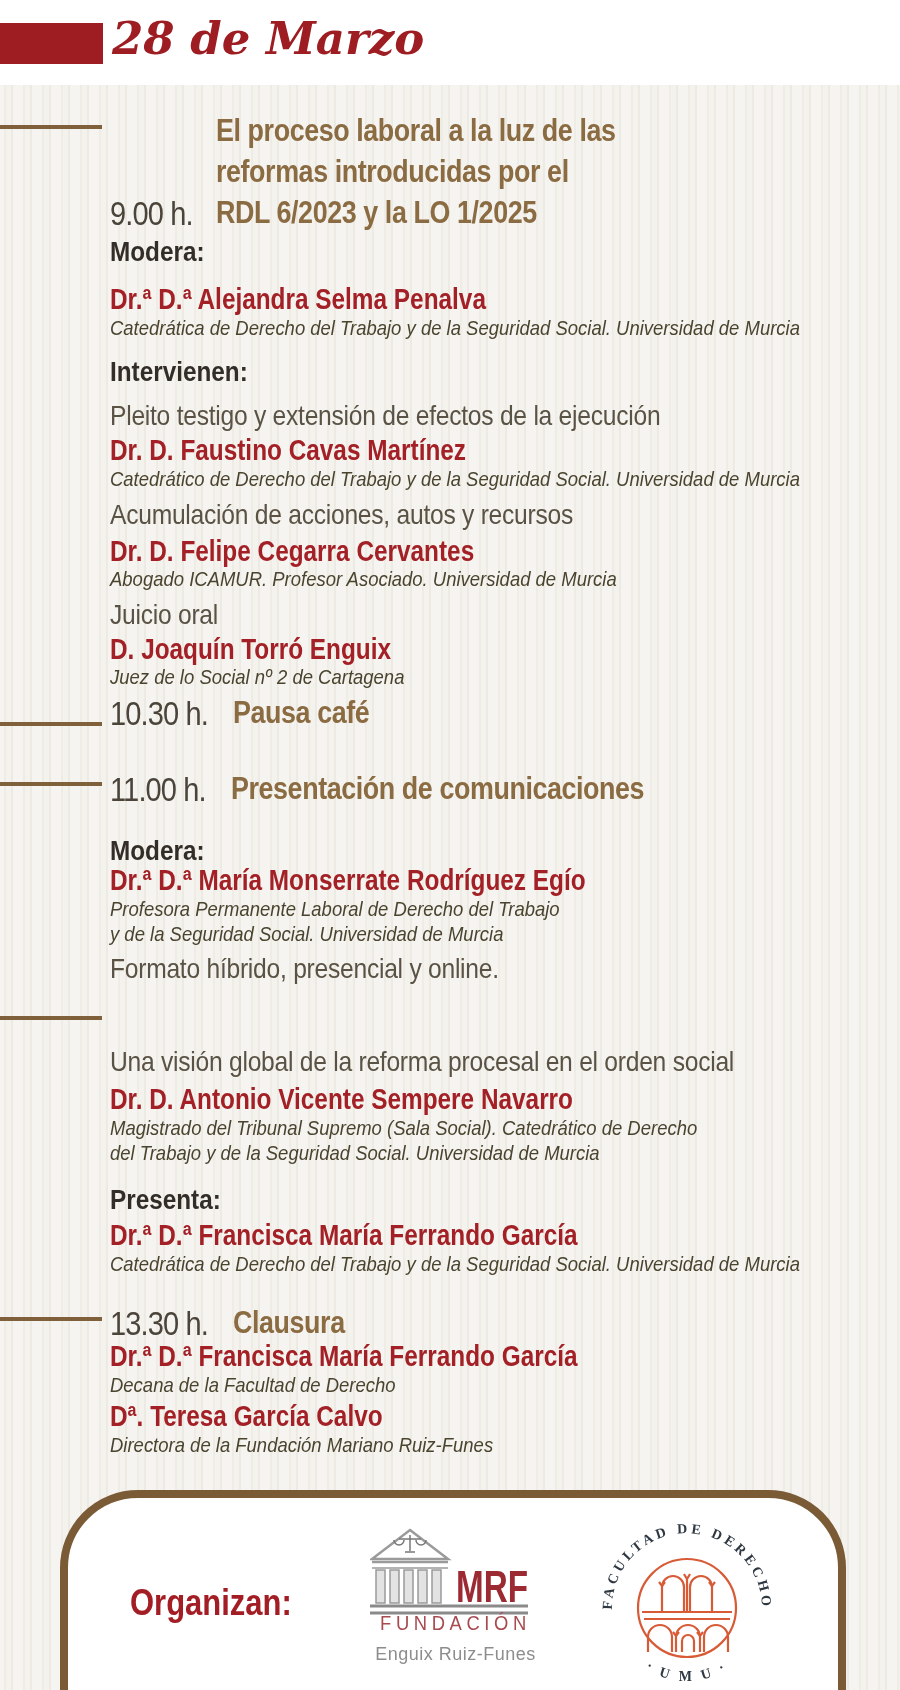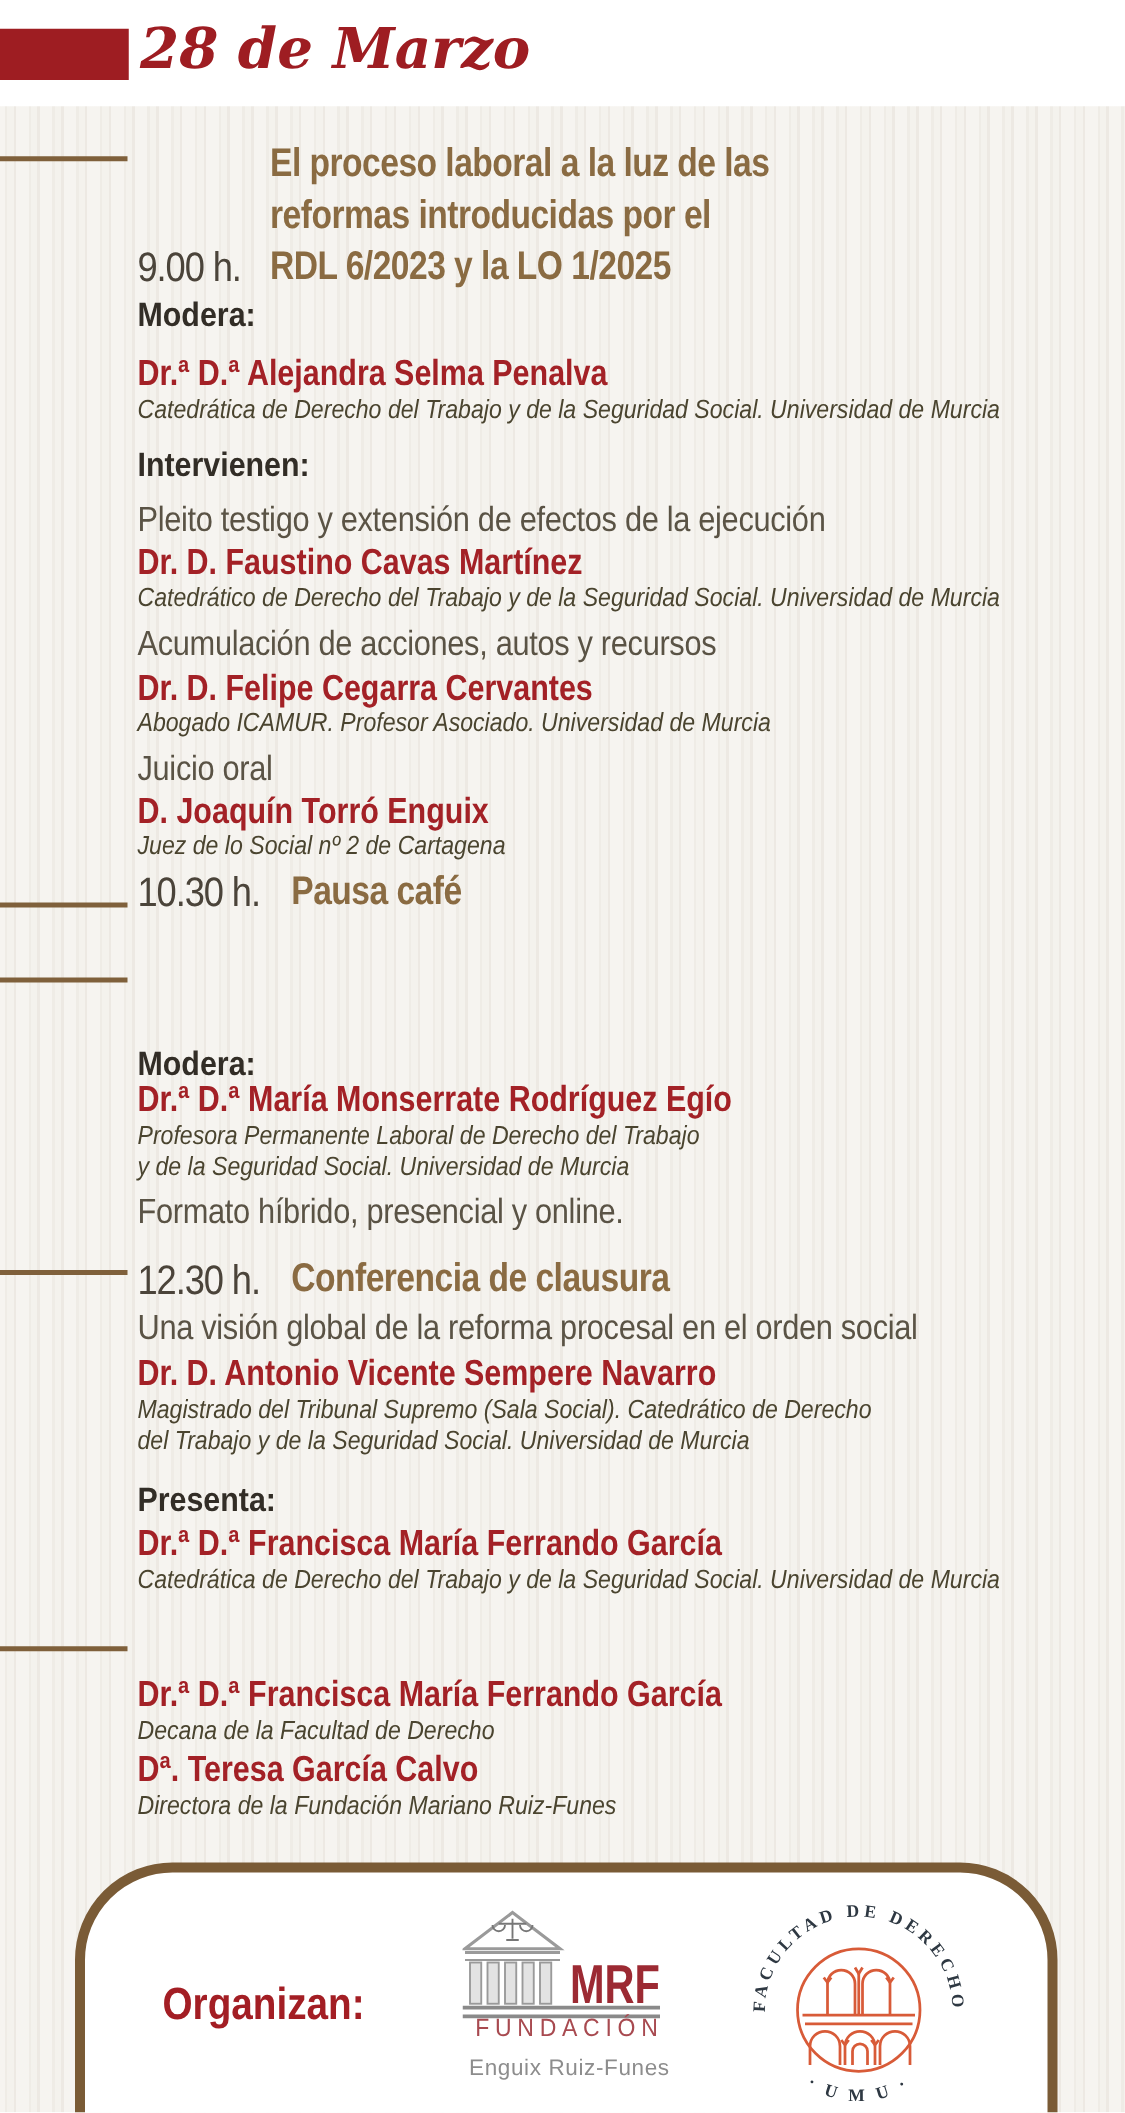--- a/index.html
+++ b/index.html
@@ -82,38 +82,42 @@
 
   <div class="abs topic" style="left:110px;top:599px">Juicio oral</div>
   <div class="abs name" style="left:110px;top:633px">D. Joaquín Torró Enguix</div>
   <div class="abs cred" style="left:110px;top:665px">Juez de lo Social nº 2 de Cartagena</div>
 
   <div class="abs time-row" style="left:110px;top:692px">
     <span class="time">10.30 h.</span>
     <span class="stitle">Pausa café</span>
   </div>
 
+  <div class="abs time-row" style="left:110px;top:768px">
+    <span class="time">11.00 h.</span>
+    <span class="stitle">Presentación de comunicaciones</span>
+  </div>
   <div class="abs label" style="left:110px;top:836px">Modera:</div>
   <div class="abs name" style="left:110px;top:864px">Dr.ª D.ª María Monserrate Rodríguez Egío</div>
   <div class="abs cred" style="left:110px;top:897px">Profesora Permanente Laboral de Derecho del Trabajo</div>
   <div class="abs cred" style="left:110px;top:922px">y de la Seguridad Social. Universidad de Murcia</div>
   <div class="abs topic" style="left:110px;top:953px">Formato híbrido, presencial y online.</div>
 
-  <div class="abs time-row" style="left:110px;top:1002px">
-    <span class="time">12.30 h.</span>
-    <span class="stitle">Conferencia de clausura</span>
-  </div>
   <div class="abs topic" style="left:110px;top:1046px">Una visión global de la reforma procesal en el orden social</div>
   <div class="abs name" style="left:110px;top:1083px">Dr. D. Antonio Vicente Sempere Navarro</div>
   <div class="abs cred" style="left:110px;top:1116px">Magistrado del Tribunal Supremo (Sala Social). Catedrático de Derecho</div>
   <div class="abs cred" style="left:110px;top:1141px">del Trabajo y de la Seguridad Social. Universidad de Murcia</div>
   <div class="abs label" style="left:110px;top:1185px">Presenta:</div>
   <div class="abs name" style="left:110px;top:1219px">Dr.ª D.ª Francisca María Ferrando García</div>
   <div class="abs cred" style="left:110px;top:1252px">Catedrática de Derecho del Trabajo y de la Seguridad Social. Universidad de Murcia</div>
 
+  <div class="abs time-row" style="left:110px;top:1302px">
+    <span class="time">13.30 h.</span>
+    <span class="stitle">Clausura</span>
+  </div>
   <div class="abs name" style="left:110px;top:1340px">Dr.ª D.ª Francisca María Ferrando García</div>
   <div class="abs cred" style="left:110px;top:1373px">Decana de la Facultad de Derecho</div>
   <div class="abs name" style="left:110px;top:1400px">Dª. Teresa García Calvo</div>
   <div class="abs cred" style="left:110px;top:1433px">Directora de la Fundación Mariano Ruiz-Funes</div>
 
   <div class="org-box"></div>
   <div class="organizan">Organizan:</div>
 
   <svg class="abs" style="left:370px;top:1528px" width="170" height="90" viewBox="0 0 170 90">
     <polygon points="40,2 78,31 2,31" fill="none" stroke="#9a9a9a" stroke-width="2.5"></polygon>

